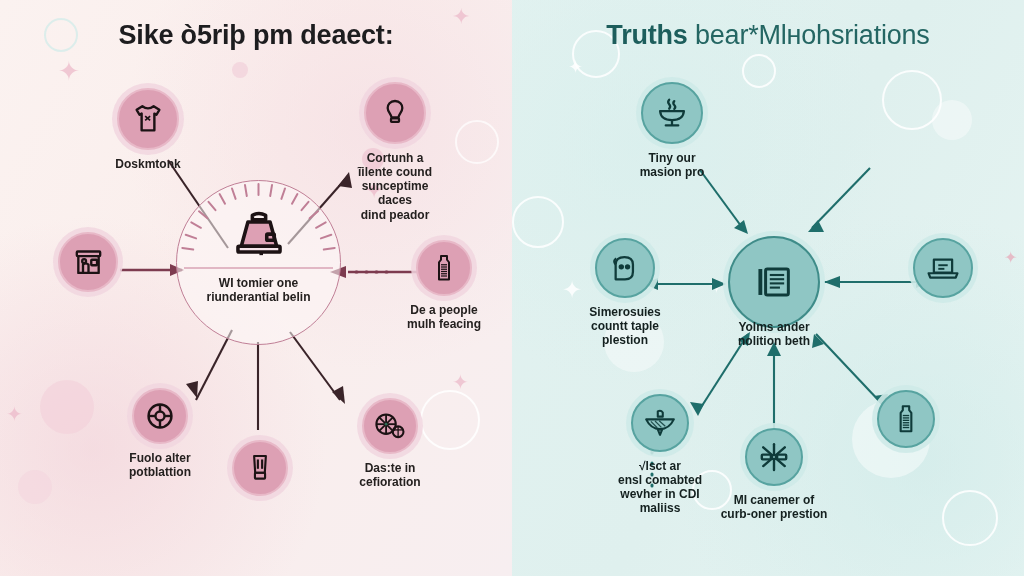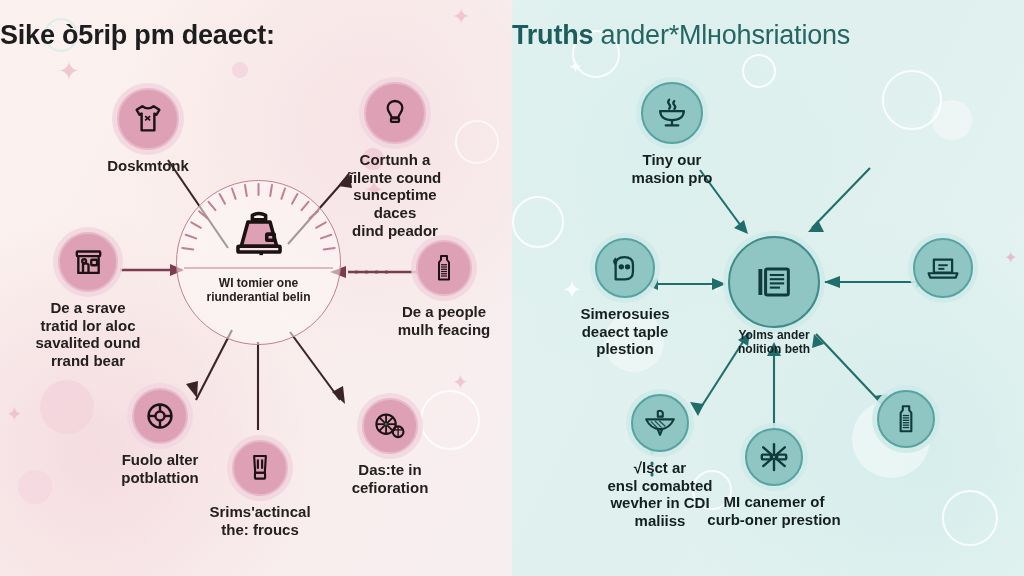--- a/index.html
+++ b/index.html
@@ -37,20 +37,21 @@
       radial-gradient(circle at 25% 25%, rgba(214,238,236,0.55) 0%, rgba(214,238,236,0) 42%),
       linear-gradient(118deg, #e2f2f0 0%, #dff0ee 50%, #e6f4f2 100%);
   }
 
   
   .title {
     position: absolute;
     top: 20px;
     left: 0;
     width: 512px;
+    text-align: center;
     font-size: 27px;
     font-weight: bold;
     letter-spacing: -0.2px;
     white-space: nowrap;
   }
   .title-left  { color: #1d1d1f; }
   .title-right { color: #1d5e5c; }
   .title-right .t-strong { font-weight: bold; }
   .title-right .t-rest   { font-weight: normal; color: #246663; }
 
@@ -95,21 +96,21 @@
   }
   .bubble-teal {
     background: #8fc6c4;
     border: 2px solid #57a3a0;
     box-shadow: 0 0 0 5px rgba(206,234,232,0.9);
   }
   .bubble svg { display: block; }
 
   .node-label {
     margin-top: 7px;
-    font-size: 15px;
+    font-size: 12px;
     line-height: 1.18;
     font-weight: bold;
     white-space: pre-line;
   }
   .label-pink { color: #24201f; }
   .label-teal { color: #14201f; }
 
   
   .hub {
     position: absolute;
@@ -224,24 +225,20 @@
     <div class="node" style="left:24px;top:232px;width:128px;">
       <div class="bubble bubble-pink" style="width:60px;height:60px;">
         <svg width="33" height="33" viewBox="0 0 24 24" fill="none" stroke="#1c1214" stroke-width="1.7" stroke-linejoin="round">
           <rect x="3.5" y="4" width="17" height="3.4" rx="0.6"></rect>
           <path d="M4.6 7.6 L4.6 19.6 L19.4 19.6 L19.4 7.6"></path>
           <path d="M8 19.6 L8 13.6 Q10 11.7 12 13.6 L12 19.6"></path>
           <rect x="14" y="10" width="4.2" height="4" rx="0.5"></rect>
           <circle cx="8.8" cy="11" r="1.4"></circle>
         </svg>
       </div>
-      <div class="node-label label-pink">De a srave
-tratid lor aloc
-savalited ound
-rrand bear</div>
     </div>
 
     <div class="hub" style="left:176px;top:180px;width:165px;height:165px;">
       <div class="hub-left-circle"></div>
       <svg width="165" height="165" viewBox="0 0 165 165" style="position:absolute;left:0;top:0;">
         <g stroke="#c07f96" stroke-width="2" stroke-linecap="round">
           <line x1="82.5" y1="4" x2="82.5" y2="15"></line>
           <line x1="96" y1="5.1" x2="94.2" y2="16"></line>
           <line x1="109" y1="8.5" x2="105.4" y2="18.9"></line>
           <line x1="121.4" y1="14.1" x2="116" y2="23.7"></line>
@@ -309,22 +306,20 @@
 
     <div class="node" style="left:200px;top:440px;width:120px;">
       <div class="bubble bubble-pink" style="width:56px;height:56px;">
         <svg width="26" height="32" viewBox="0 0 18 24" fill="none" stroke="#1c1214" stroke-width="1.6" stroke-linejoin="round">
           <path d="M4.6 3 L13.4 3 L12.6 15.6 L5.4 15.6 Z"></path>
           <rect x="5.2" y="15.6" width="7.6" height="4.4" rx="0.6"></rect>
           <line x1="7.4" y1="5.6" x2="7.4" y2="12.6"></line>
           <line x1="10.6" y1="5.6" x2="10.6" y2="12.6"></line>
         </svg>
       </div>
-      <div class="node-label label-pink">Srims'actincal
-the: froucs</div>
     </div>
 
     <div class="node" style="left:330px;top:398px;width:120px;">
       <div class="bubble bubble-pink" style="width:56px;height:56px;">
         <svg width="34" height="30" viewBox="0 0 26 22" fill="none" stroke="#1c1214" stroke-width="1.6">
           <circle cx="10" cy="9.6" r="7.4"></circle>
           <g stroke-width="1.4">
             <line x1="10" y1="2.2" x2="10" y2="17"></line>
             <line x1="2.6" y1="9.6" x2="17.4" y2="9.6"></line>
             <line x1="4.8" y1="4.4" x2="15.2" y2="14.8"></line>
@@ -379,21 +374,21 @@
       <polygon points="132,284 146,278 146,290" fill="#1f6e6b"></polygon>
       <polygon points="418,282 404,276 404,288" fill="#1f6e6b"></polygon>
       <polygon points="186,416 178,402 192,404" fill="#1f6e6b"></polygon>
       <polygon points="372,408 362,396 376,394" fill="#1f6e6b"></polygon>
 
       <g stroke="#1f6e6b" stroke-width="3" stroke-linecap="round" stroke-dasharray="1 10">
         <line x1="140" y1="430" x2="140" y2="490"></line>
       </g>
     </svg>
 
-    <div class="title title-right"><span class="t-strong">Truths</span><span class="t-rest"> ander*Mlнohsriations</span></div>
+    <div class="title title-right"><span class="t-strong">Truths</span><span class="t-rest"> bear*Mlнohsriations</span></div>
 
     <div class="node" style="left:100px;top:82px;width:120px;">
       <div class="bubble bubble-teal" style="width:62px;height:62px;">
         <svg width="34" height="34" viewBox="0 0 24 24" fill="none" stroke="#0f3b3a" stroke-width="1.6" stroke-linecap="round" stroke-linejoin="round">
           <path d="M10 2.6 Q8.6 4.2 10 5.8 Q11.4 7.4 10 9"></path>
           <path d="M13.6 3.6 Q12.2 5 13.6 6.4 Q15 7.8 13.6 9.2"></path>
           <path d="M3.6 10.6 L20.4 10.6 Q20 17 12 17 Q4 17 3.6 10.6 Z"></path>
           <line x1="12" y1="17" x2="12" y2="20.4"></line>
           <line x1="7.6" y1="20.8" x2="16.4" y2="20.8"></line>
         </svg>
@@ -406,39 +401,39 @@
     <div class="node" style="left:48px;top:238px;width:130px;">
       <div class="bubble bubble-teal" style="width:60px;height:60px;">
         <svg width="34" height="32" viewBox="0 0 24 22" fill="none" stroke="#0f3b3a" stroke-width="1.6" stroke-linejoin="round">
           <path d="M5.4 19 L5.4 8.6 Q5.4 3.4 11.6 3.4 Q17.6 3.4 17.6 8.6 L17.6 13.6 Q17.6 19 12 19 Z"></path>
           <path d="M5.4 8.6 Q3.2 6 5.8 4.2"></path>
           <circle cx="9.4" cy="10.2" r="1.1" fill="#0f3b3a"></circle>
           <circle cx="13.8" cy="10.2" r="1.1" fill="#0f3b3a"></circle>
         </svg>
       </div>
       <div class="node-label label-teal">Simerosuies
-deaect taple
+countt taple
 plestion</div>
     </div>
 
     <div class="hub" style="left:216px;top:236px;width:92px;height:92px;">
       <div class="hub-right-circle"></div>
       <div style="position:absolute;left:0;top:0;width:92px;height:92px;display:flex;align-items:center;justify-content:center;">
         <svg width="42" height="42" viewBox="0 0 24 24" fill="none" stroke="#0f3b3a" stroke-width="1.7" stroke-linejoin="round">
           <line x1="4.2" y1="4.6" x2="4.2" y2="19.4" stroke-width="2.2"></line>
           <rect x="7.2" y="4.6" width="13" height="14.8" rx="1"></rect>
           <g stroke-width="1.2">
             <line x1="9.6" y1="8" x2="17.8" y2="8"></line>
             <line x1="9.6" y1="10.4" x2="17.8" y2="10.4"></line>
             <line x1="9.6" y1="12.8" x2="17.8" y2="12.8"></line>
             <line x1="9.6" y1="15.2" x2="15.4" y2="15.2"></line>
           </g>
         </svg>
       </div>
-      <div class="hub-label label-teal" style="top:92px;text-align:center;">Yolms ander
+      <div class="hub-label label-teal" style="top:84px;text-align:center;">Yolms ander
 nolition beth</div>
     </div>
 
     <div class="node" style="left:360px;top:238px;width:142px;">
       <div class="bubble bubble-teal" style="width:60px;height:60px;">
         <svg width="36" height="30" viewBox="0 0 26 20" fill="none" stroke="#0f3b3a" stroke-width="1.6" stroke-linejoin="round">
           <path d="M6.4 4 L19.6 4 L19.6 13.4 L6.4 13.4 Z"></path>
           <path d="M2.6 13.8 L23.4 13.8 L22.2 17 L3.8 17 Z"></path>
           <g stroke-width="1.4">
             <line x1="9.6" y1="8" x2="16.4" y2="8"></line>

